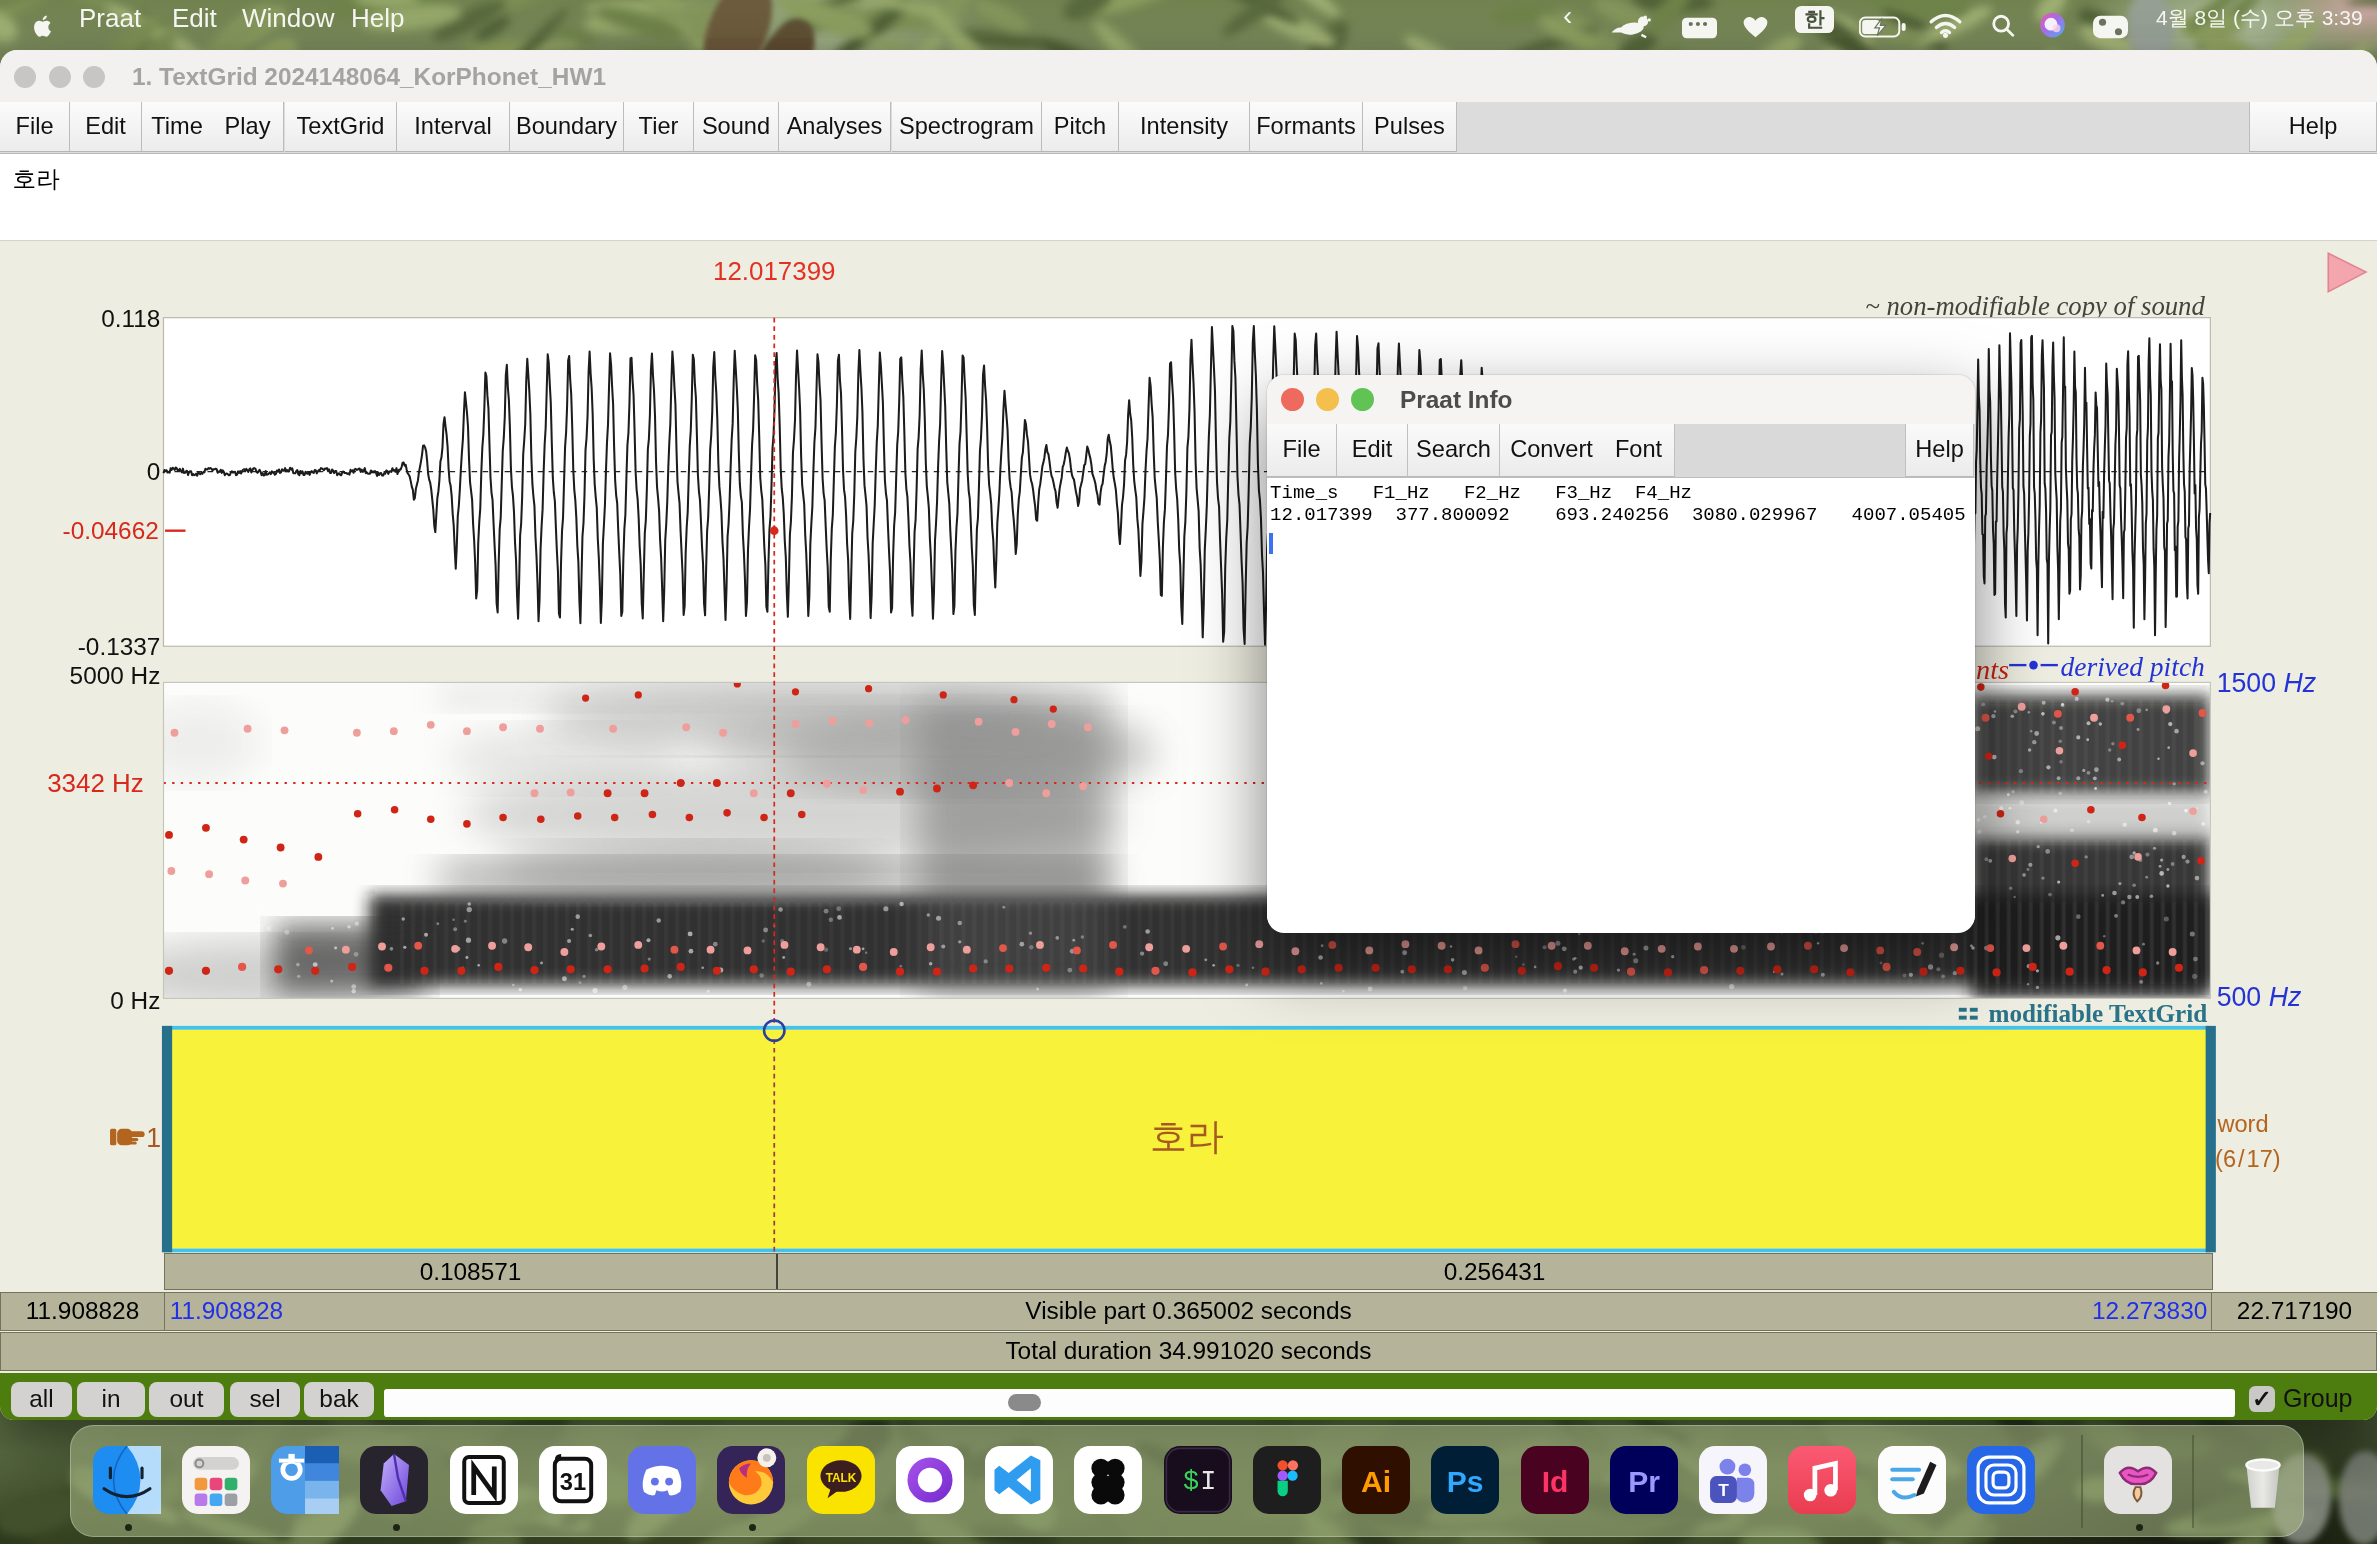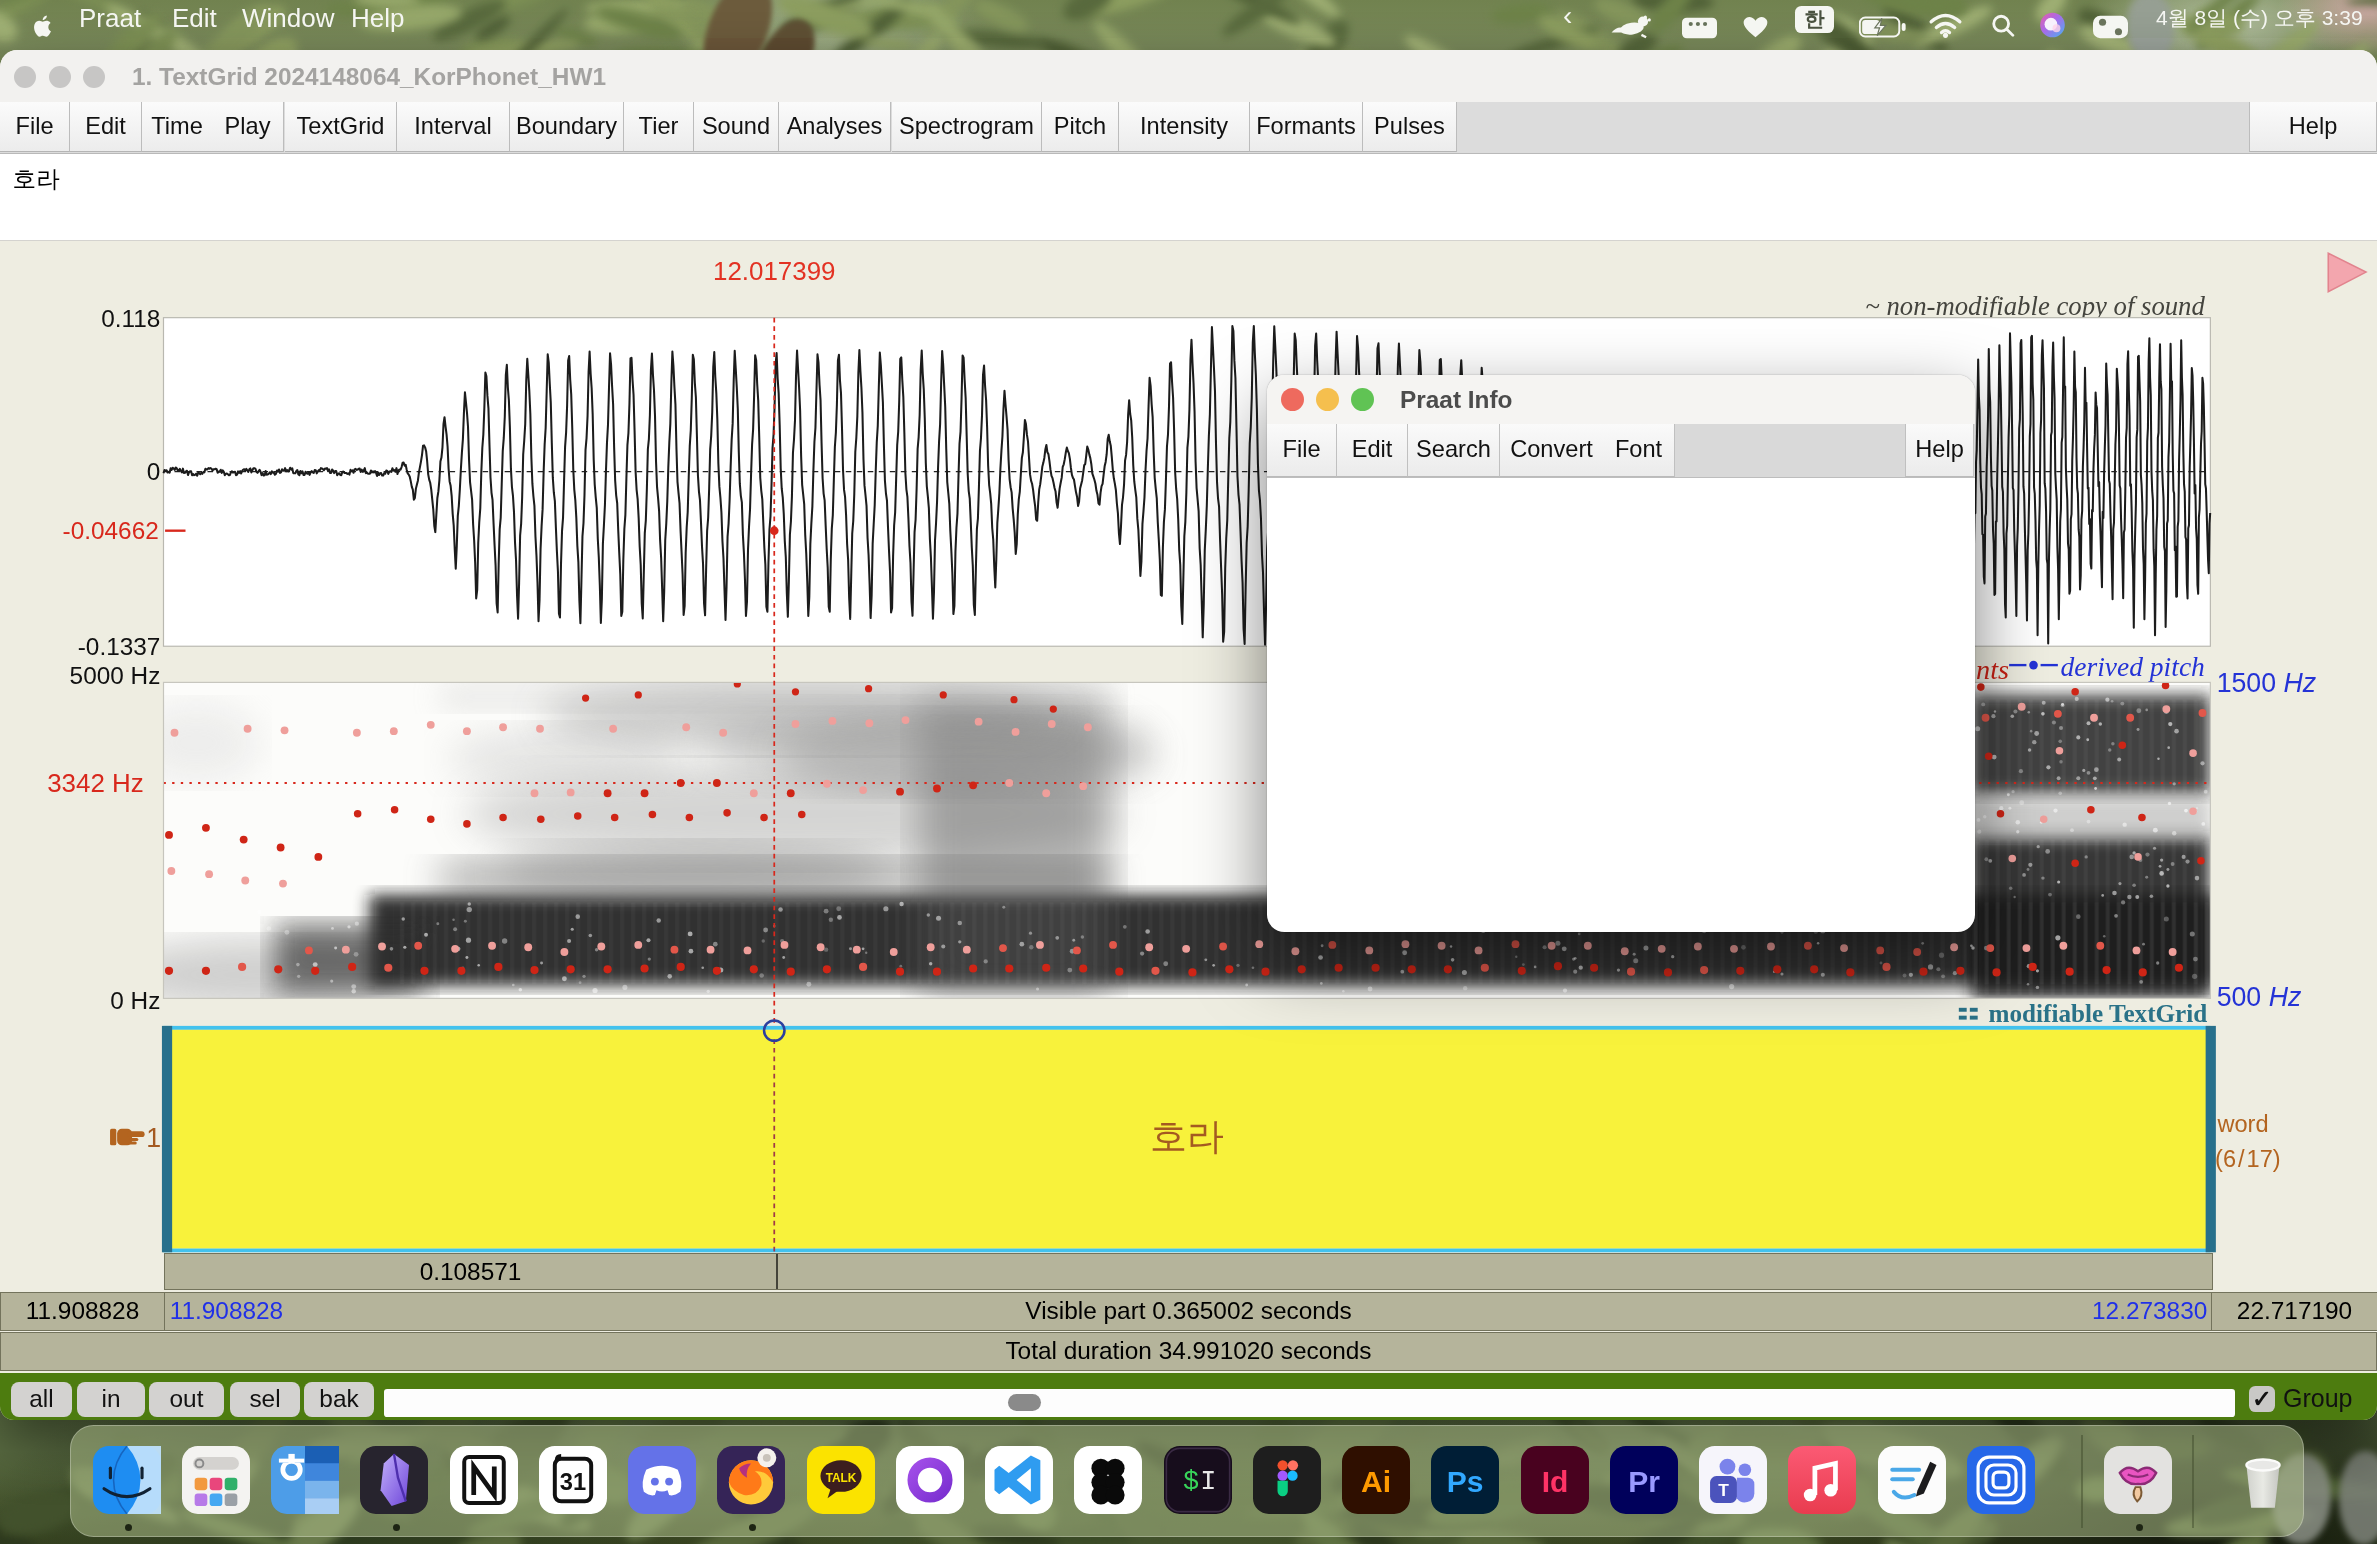--- a/index.html
+++ b/index.html
@@ -871,20 +871,21 @@
       <rect x="164" y="1447.5" width="12" height="4" rx="2"></rect>
       <rect x="164" y="1452" width="10" height="4" rx="2"></rect>
     </g>
     <text x="186" y="1459" font-size="34" fill="#a45a21">1</text>
     <text x="2821" y="1440" font-size="30" fill="#b3641f">word</text>
     <text x="2818" y="1485" font-size="30" fill="#b3641f">(6 / 17)</text>
   </svg>
 <div class="abs krow" style="left:164px;top:1253px;width:2049px;height:37px">
     <div class="kcell" style="left:0;width:611px;text-align:center;line-height:35px">0.108571</div>
     <div class="kcell" style="left:611px;width:1.6px;background:#44443a;height:100%"></div>
+    <div class="kcell" style="left:612px;width:1435px;text-align:center;line-height:35px">0.256431</div>
   </div>
 <div class="abs krow" style="left:0;top:1292px;width:165px;height:39px;text-align:center;line-height:36px">11.908828</div>
 <div class="abs krow" style="left:164px;top:1292px;width:2049px;height:39px;line-height:36px">
     <span style="color:#2030e8;position:absolute;left:4.7px">11.908828</span>
     <span style="position:absolute;left:0;width:100%;text-align:center">Visible part 0.365002 seconds</span>
     <span style="color:#2030e8;position:absolute;right:4.7px">12.273830</span>
   </div>
 <div class="abs krow" style="left:2211px;top:1292px;width:167px;height:39px;text-align:center;line-height:36px">22.717190</div>
 <div class="abs krow" style="left:0;top:1332px;width:2377px;height:39px;text-align:center;line-height:36px">Total duration 34.991020 seconds</div>
 <div class="abs" id="foot">
@@ -974,20 +975,22 @@
       <div id="dtitle">Praat Info</div>
     </div>
     <div id="dmrow">
       <div class="tab" style="left:0px;width:70px">File</div>
       <div class="tab" style="left:70px;width:71px">Edit</div>
       <div class="tab" style="left:141px;width:92px">Search</div>
       <div class="tab" style="left:233px;width:104px">Convert</div>
       <div class="tab" style="left:336px;width:72px">Font</div>
       <div class="tab" style="left:638px;width:69px;border-left:1.6px solid #c0c0c0">Help</div>
     </div>
+    <div id="dbody">Time_s   F1_Hz   F2_Hz   F3_Hz  F4_Hz
+12.017399  377.800092    693.240256  3080.029967   4007.05405<div id="cursor"></div></div>
   </div>
 <div class="abs" id="dock">
     <div class="ic" style="left:22px;"><svg width="68" height="68" viewBox="0 0 86 86">
         <rect width="86" height="86" rx="20" fill="#1e8df2"></rect>
 <path d="M43 0 H86 V86 H43 Q60 66 60 43 Q60 20 43 0 Z" fill="#bfe0fb" opacity=".95"></path>
 <path d="M43 0 Q26 20 26 43 Q26 66 43 86" stroke="#1565c0" stroke-width="2" fill="none"></path>
 <line x1="22" y1="28" x2="22" y2="40" stroke="#123" stroke-width="4" stroke-linecap="round"></line>
 <line x1="62" y1="28" x2="62" y2="40" stroke="#123" stroke-width="4" stroke-linecap="round"></line>
 <path d="M14 54 Q43 74 72 54" stroke="#123" stroke-width="4" fill="none" stroke-linecap="round"></path>
       </svg></div>

